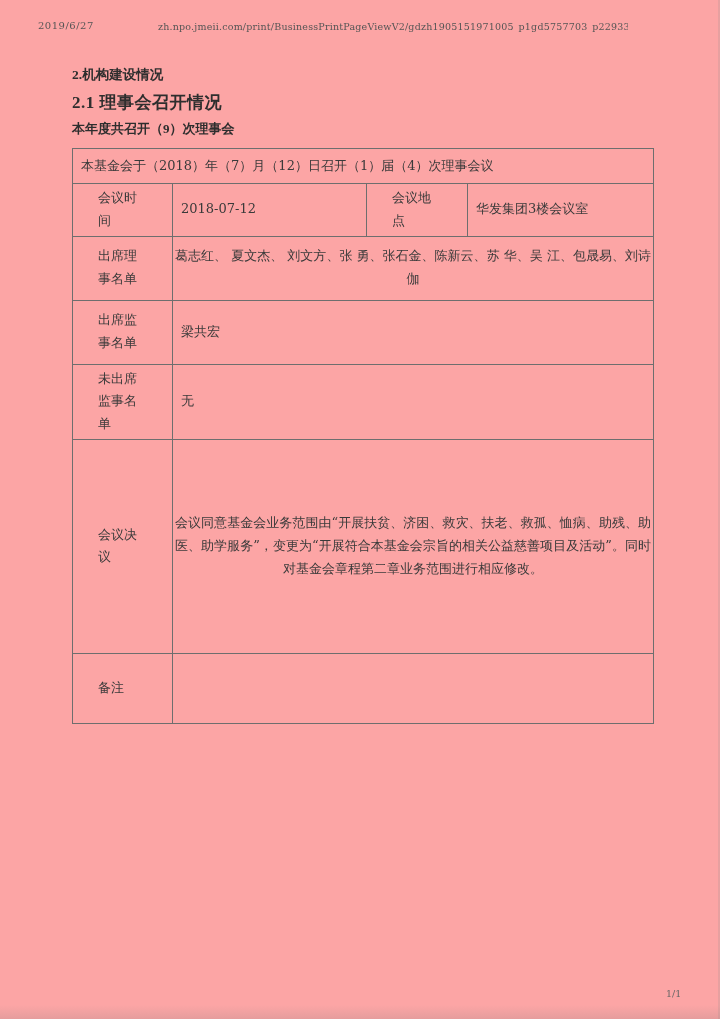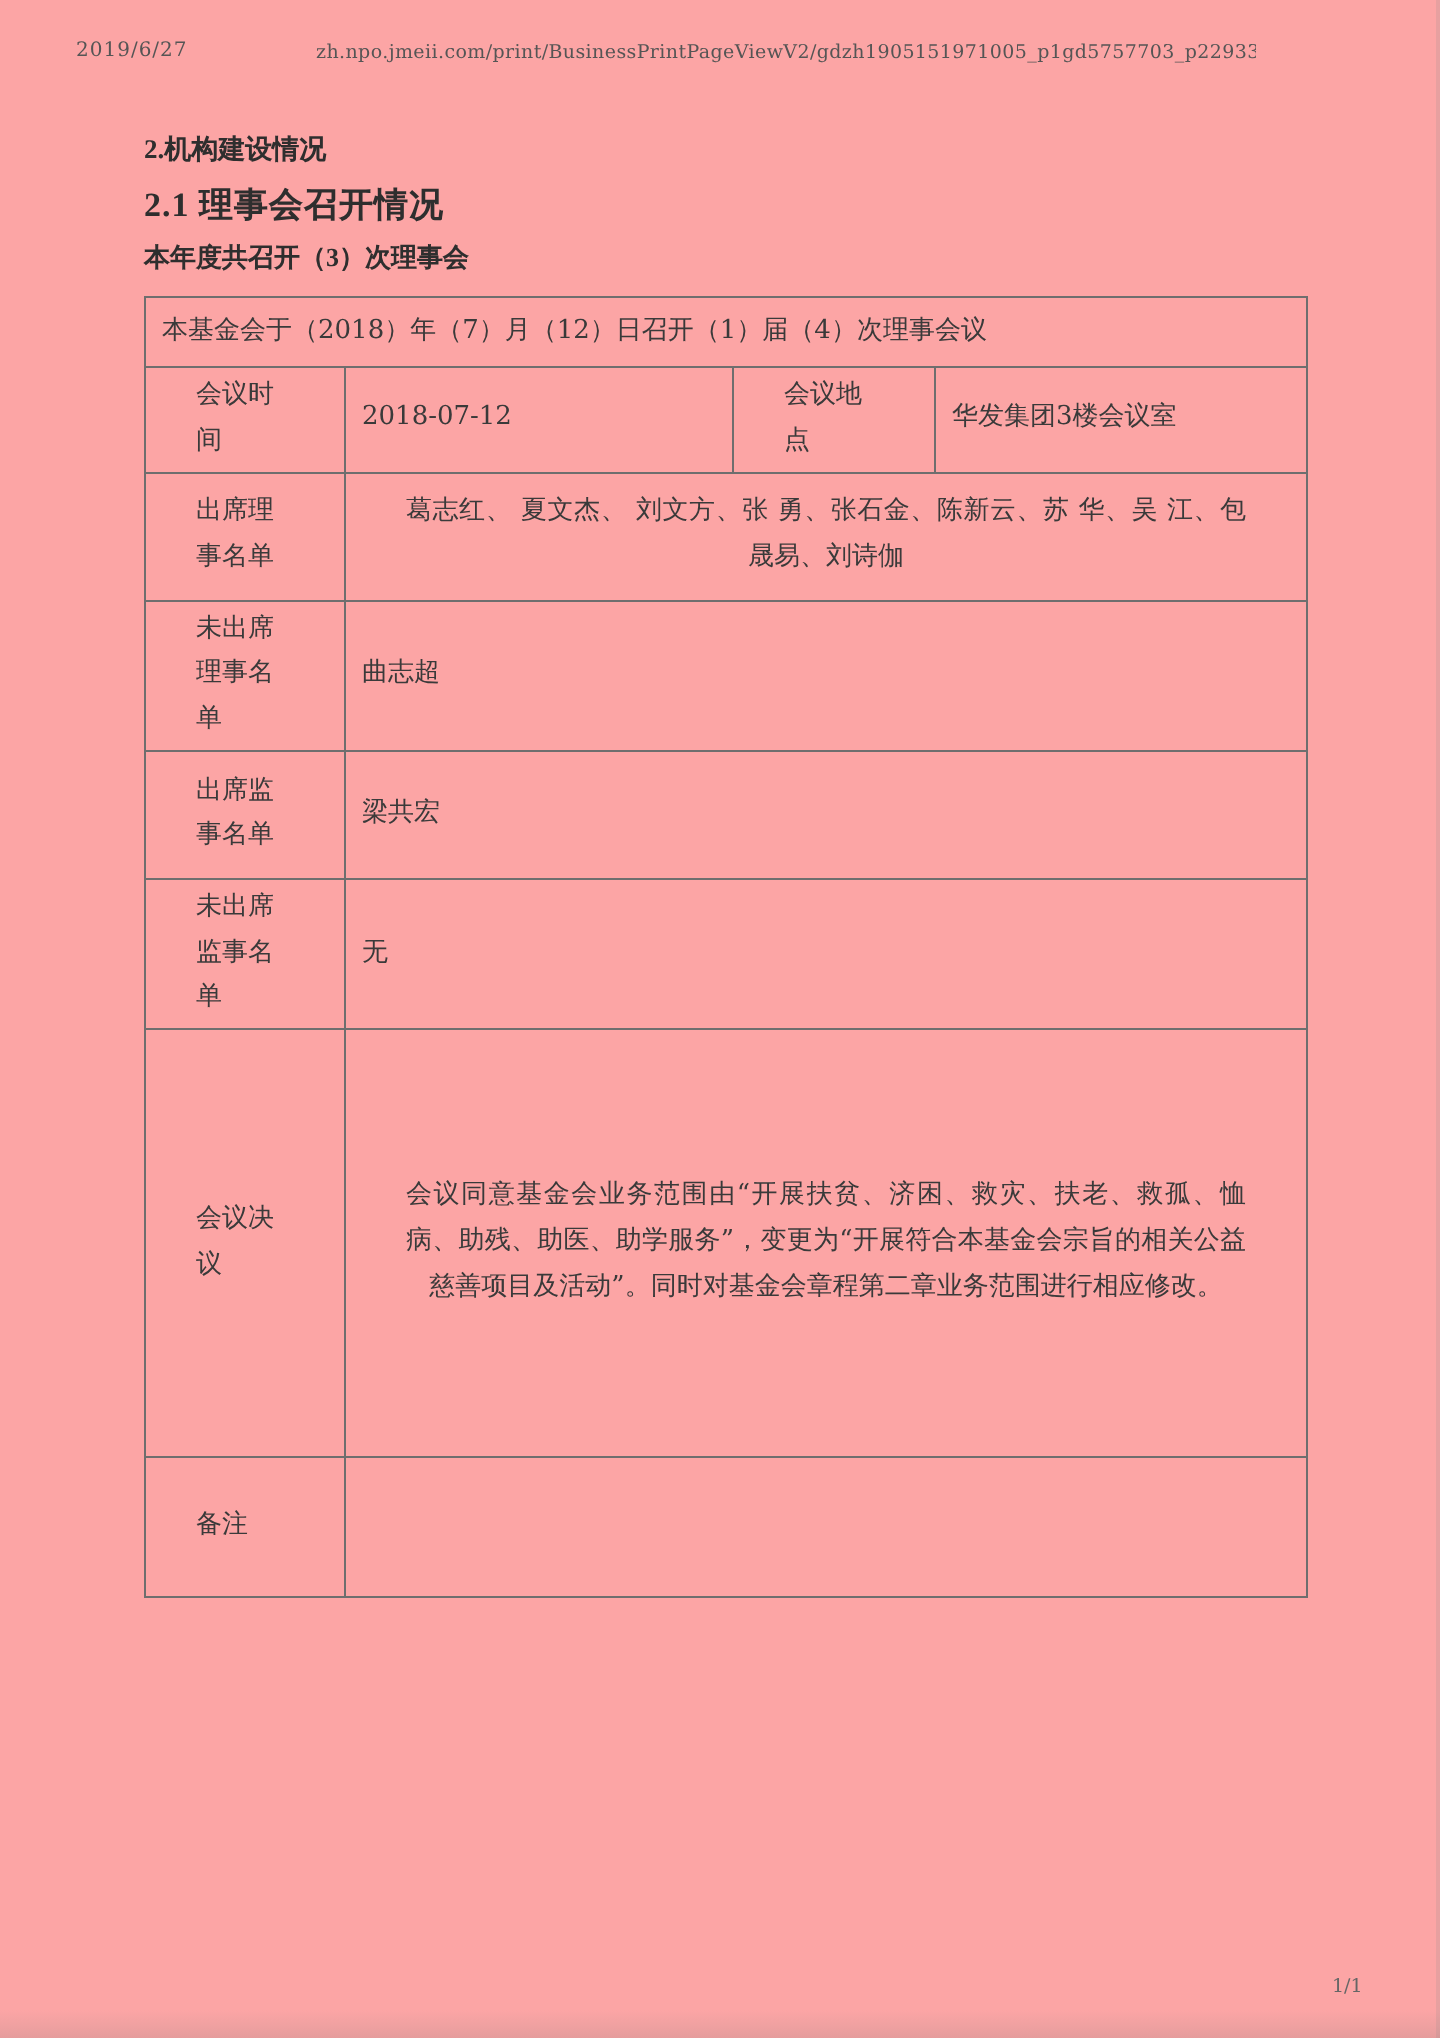--- a/index.html
+++ b/index.html
@@ -40,21 +40,21 @@
   .board-table td {
     border: 1px solid #6e6e6e;
     vertical-align: middle;
     padding: 3px 8px;
     line-height: 1.75;
   }
   .board-table td.label-cell { padding: 3px 25px; }
   .board-table td.wide-justify {
     text-align: justify;
     text-align-last: center;
-    padding: 3px 30px;
+    padding: 3px 2px;
   }
   .row-title td          { height: 35px; }
   .row-time td           { height: 35px; }
   .row-topic td          { height: 57px; }
   .row-att-directors td  { height: 64px; }
   .row-abs-directors td  { height: 62px; }
   .row-att-supervisors td{ height: 64px; }
   .row-abs-supervisors td{ height: 66px; }
   .row-resolution td     { height: 214px; }
   .row-remark td         { height: 70px; }
@@ -85,21 +85,21 @@
 <body>
 
 <div class="page">
 
   <div class="print-date">2019/6/27</div>
   <div class="print-url-top">zh.npo.jmeii.com/print/BusinessPrintPageViewV2/gdzh1905151971005_p1gd5757703_p2293359154_1?pass=</div>
 
   <div class="headings">
     <div class="h-section">2.机构建设情况</div>
     <div class="h-subsection">2.1 理事会召开情况</div>
-    <div class="h-summary">本年度共召开（3）次理事会</div>
+    <div class="h-summary">本年度共召开（9）次理事会</div>
   </div>
 
   <table class="board-table">
     <colgroup>
       <col style="width:100px">
       <col style="width:194px">
       <col style="width:101px">
       <col style="width:186px">
     </colgroup>
     <tbody>
@@ -108,24 +108,20 @@
       </tr>
       <tr class="row-time">
         <td class="label-cell">会议时间</td>
         <td>2018-07-12</td>
         <td class="label-cell">会议地点</td>
         <td>华发集团3楼会议室</td>
       </tr>
       <tr class="row-att-directors">
         <td class="label-cell">出席理事名单</td>
         <td colspan="3" class="wide-justify">葛志红、 夏文杰、 刘文方、张 勇、张石金、陈新云、苏 华、吴 江、包晟易、刘诗伽</td>
-      </tr>
-      <tr class="row-abs-directors">
-        <td class="label-cell">未出席理事名单</td>
-        <td colspan="3">曲志超</td>
       </tr>
       <tr class="row-att-supervisors">
         <td class="label-cell">出席监事名单</td>
         <td colspan="3">梁共宏</td>
       </tr>
       <tr class="row-abs-supervisors">
         <td class="label-cell">未出席监事名单</td>
         <td colspan="3">无</td>
       </tr>
       <tr class="row-resolution">

